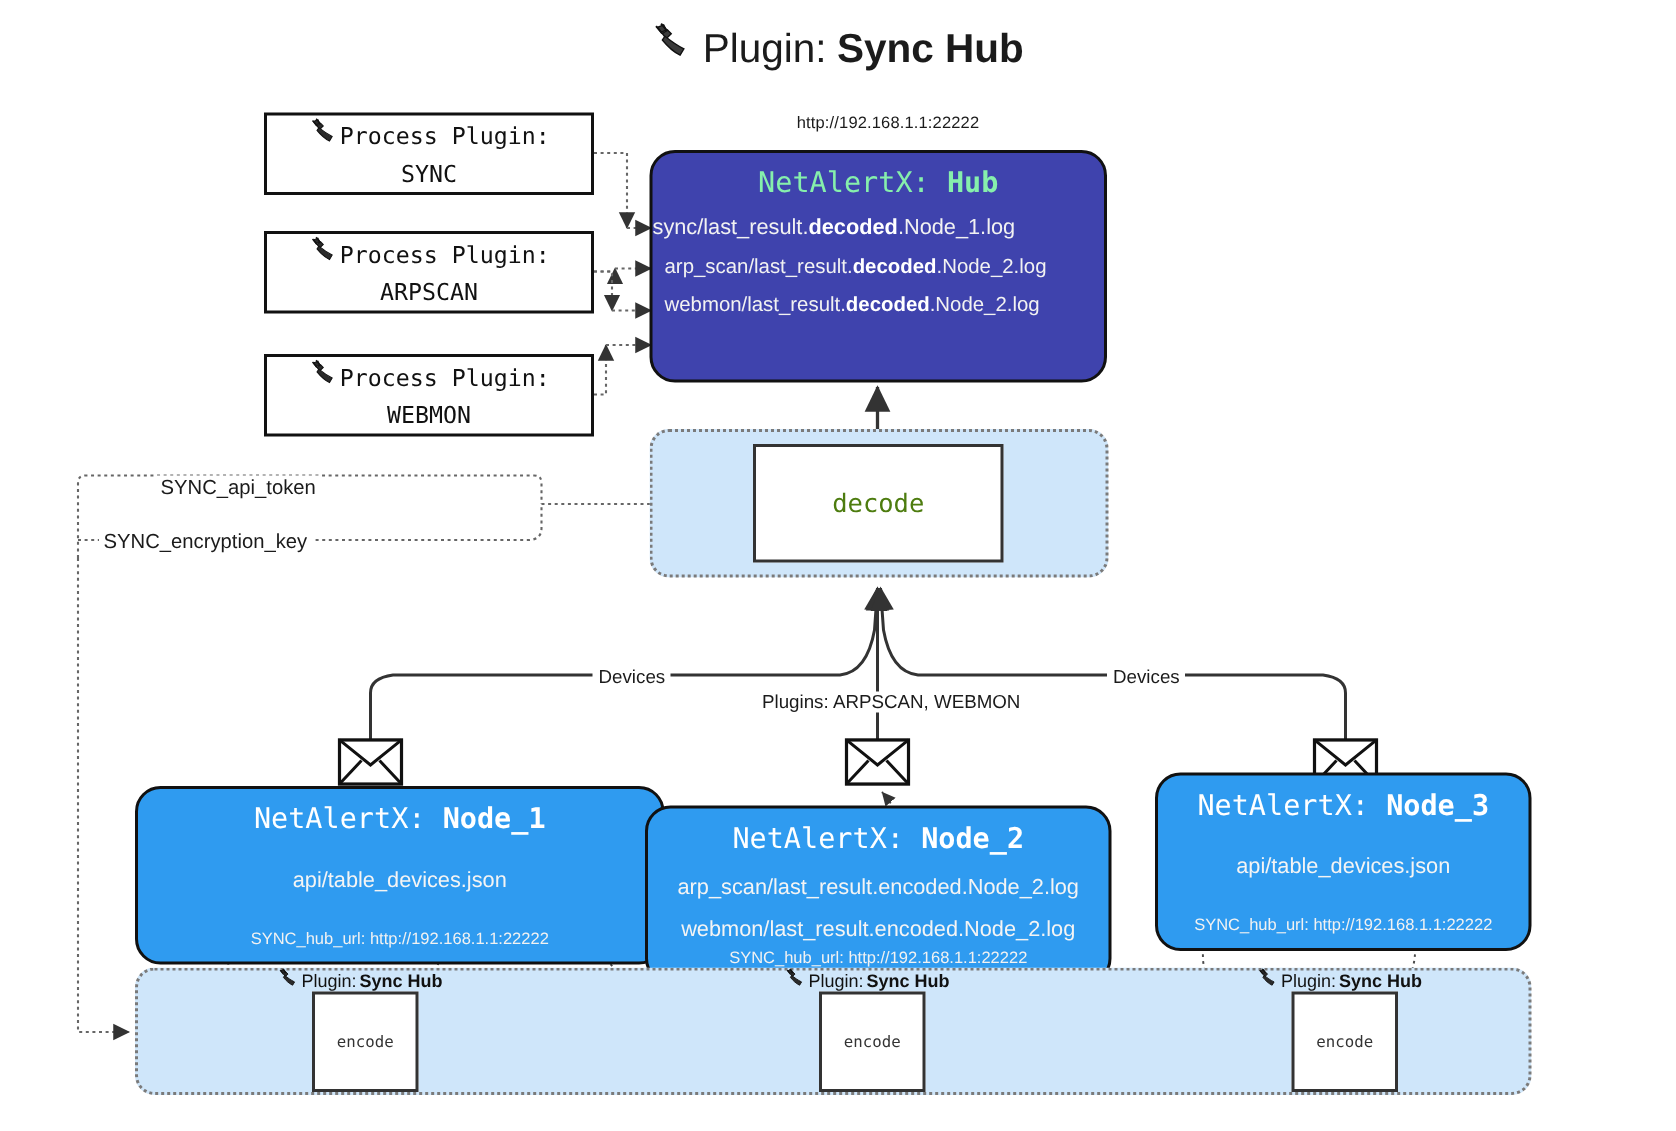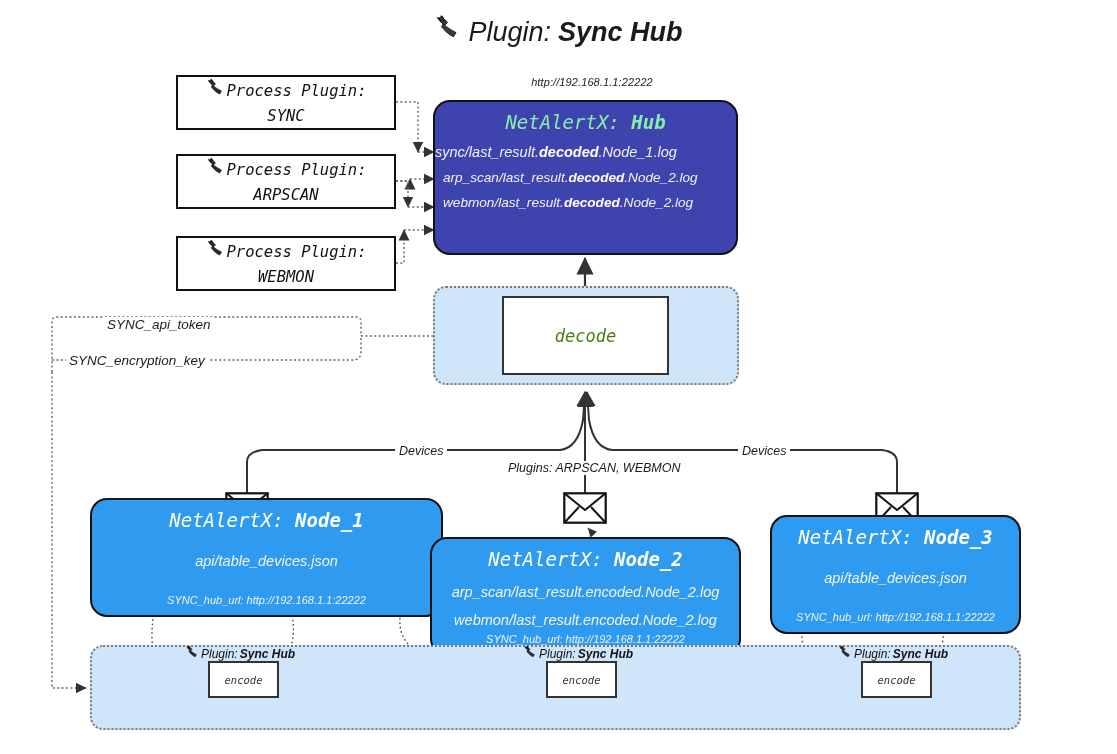--- a/index.html
+++ b/index.html
@@ -4,21 +4,21 @@
 <style>
   html,body{margin:0;padding:0;background:#ffffff;}
   body{
     width:1117px;height:754px;position:relative;overflow:hidden;
     font-family:"Liberation Sans",sans-serif;
     color:#1b1b1b;
     -webkit-font-smoothing:antialiased;
   }
   .layer{position:absolute;left:0;top:0;width:1117px;height:754px;}
   svg.layer{pointer-events:none;}
-  .node{position:absolute;box-sizing:border-box;font-style:italic;}
+  .node{position:absolute;box-sizing:border-box;}
 
   
   #page-title{
     left:0;top:14px;width:1117px;text-align:center;
     font-size:27px;line-height:34px;color:#1b1b1b;
     display:flex;align-items:center;justify-content:center;gap:7px;
   }
   #page-title .t-light{font-weight:400;}
   #page-title .t-bold{font-weight:700;}
   .plug{display:inline-block;vertical-align:middle;}
@@ -93,37 +93,37 @@
     font-size:19px;text-align:center;color:#ffffff;margin-top:9px;
   }
   .nodebox .n-title b{font-weight:700;}
   .nline{
     font-size:14.5px;color:#f4f4f4;text-align:center;white-space:nowrap;
   }
   .nurl{
     position:absolute;left:0;width:100%;bottom:9px;text-align:center;
     font-size:11px;color:#f2f2f2;white-space:nowrap;
   }
-  #node1{left:90px;top:498px;width:353px;height:119px;}
+  #node1{left:90px;top:524px;width:353px;height:119px;}
   #node2{left:430px;top:537px;width:311px;height:119px;}
   #node3{left:770px;top:515px;width:251px;height:119px;}
   #node1 .nline{margin-top:22px;}
   #node3 .nline{margin-top:22px;}
   #node2 .nline{margin-top:8px;line-height:28px;}
 
   
   .env{width:44px;height:32px;}
 
   
   #encode-strip{
     left:90px;top:645px;width:931px;height:85px;
     background:#cfe6fa;border:2px dotted #7a7a7a;border-radius:13px;
   }
   .enc-box{
-    width:71px;height:37px;background:#fff;border:2px solid #333;
+    width:71px;height:67px;background:#fff;border:2px solid #333;
     display:flex;align-items:center;justify-content:center;
     font-family:"DejaVu Sans Mono","Liberation Mono",monospace;
     font-size:10.5px;color:#333;
   }
   #enc1{left:208px;top:661px;}
   #enc2{left:546px;top:661px;}
   #enc3{left:861px;top:661px;}
   .enc-label{
     font-size:12px;color:#111;display:flex;align-items:center;gap:2px;
     white-space:nowrap;

